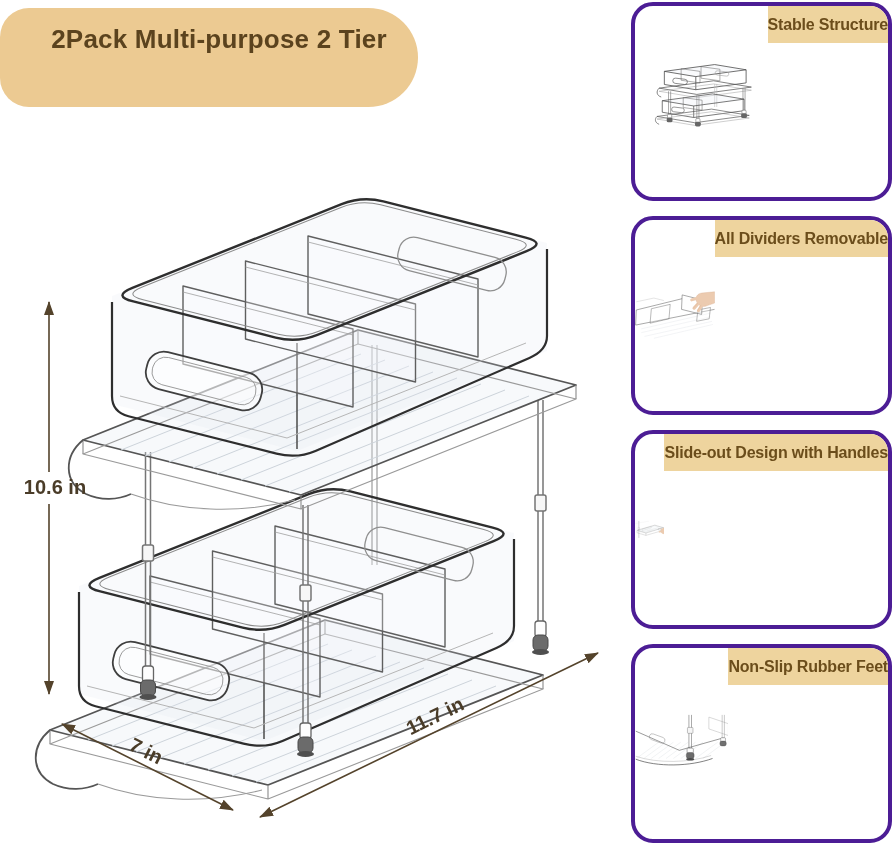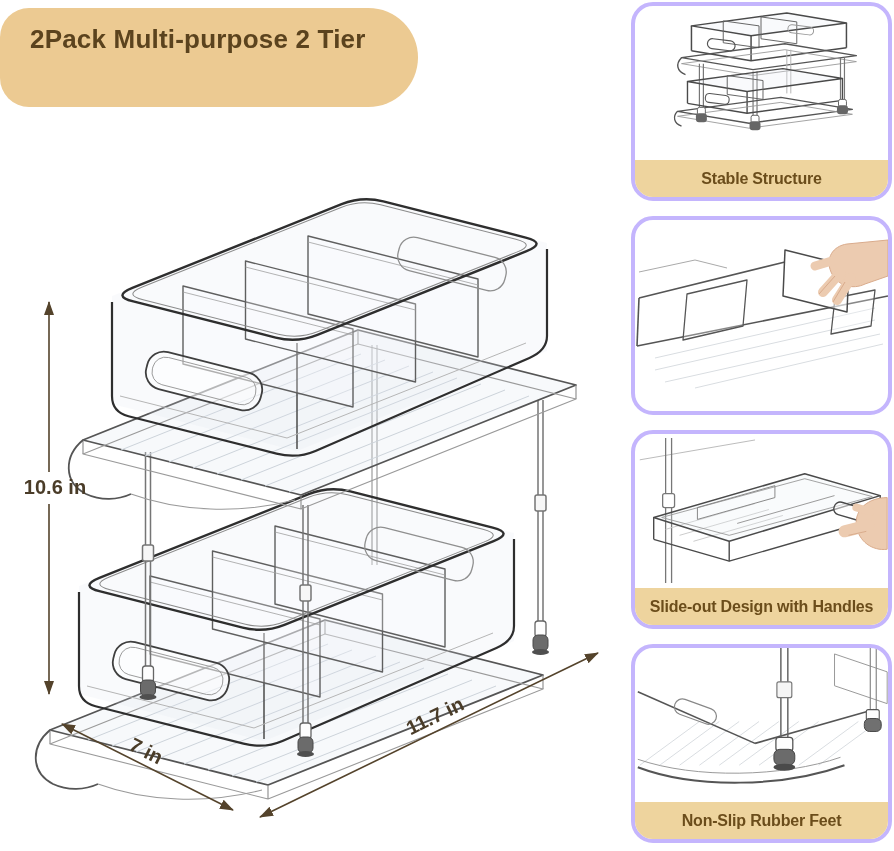--- a/index.html
+++ b/index.html
@@ -1,29 +1,29 @@
 <!DOCTYPE html>
 <html><head>
 <meta charset="utf-8">
 <style>
   html,body{margin:0;padding:0;background:#ffffff;}
   .canvas{position:relative;width:894px;height:851px;background:#ffffff;overflow:hidden;
           font-family:"Liberation Sans",sans-serif;}
   
   .title-banner{position:absolute;left:0;top:8px;width:418px;height:99px;background:#ecca92;
-          border-radius:34px 58px 58px 34px;box-sizing:border-box;padding:13px 10px 0 30px;}
+          border-radius:34px 58px 58px 34px;box-sizing:border-box;padding:13px 10px 0 30px;text-align:center;}
   .title-banner .line{color:#5b431e;font-weight:bold;font-size:26px;line-height:36px;
           letter-spacing:0.2px;white-space:nowrap;}
   
   .main-figure{position:absolute;left:0;top:0;width:894px;height:851px;}
   
   .feature-column{position:absolute;left:631px;top:2px;width:261px;display:flex;
           flex-direction:column;gap:15px;}
-  .feature-panel{height:199px;box-sizing:border-box;border:4px solid #c4b5fd;border-radius:22px;
-          background:#ffffff;overflow:hidden;display:flex;flex-direction:column;}
+  .feature-panel{height:199px;box-sizing:border-box;border:4px solid #4c1d95;border-radius:22px;
+          background:#ffffff;overflow:hidden;display:flex;}
   .feature-image{flex:1;min-height:0;}
   .feature-image svg{display:block;width:100%;height:100%;}
   .feature-label{height:37px;flex:0 0 37px;background:#eed49e;color:#6b4d1b;font-weight:bold;
           font-size:16px;letter-spacing:-0.2px;display:flex;align-items:center;
           justify-content:center;white-space:nowrap;}
   .dim-text{font-family:"Liberation Sans",sans-serif;font-size:20px;font-weight:600;fill:#4a3c28;}
 </style>
 </head>
 <body>
 
@@ -225,20 +225,21 @@
           <path d="M150,12 L214,28 L212,74 L148,58 Z" fill="rgba(255,255,255,0.5)" stroke="#4a4a4a" stroke-width="1.5" stroke-linejoin="round"></path>
           <g>
             <path d="M253,2 L212,6 C198,8 190,20 196,34 C202,48 218,52 230,46 L253,38 Z" fill="#eccbb0" stroke="#d9ab8c" stroke-width="1"></path>
             <path d="M200,22 L180,28" stroke="#eccbb0" stroke-width="9" stroke-linecap="round"></path>
             <path d="M206,34 L188,54" stroke="#eccbb0" stroke-width="10" stroke-linecap="round"></path>
             <path d="M216,40 L202,62" stroke="#eccbb0" stroke-width="10" stroke-linecap="round"></path>
             <path d="M200,38 L184,56 M210,44 L198,64" stroke="#d9ab8c" stroke-width="1" fill="none"></path>
           </g>
         </svg>
       </div>
+      <div class="feature-label">All Dividers Removable</div>
     </div>
 
     <div class="feature-panel">
       <div class="feature-image">
         <svg viewBox="0 0 253 155" preserveAspectRatio="xMidYMid meet">
           <path d="M4,26 L120,6" stroke="#bbb" stroke-width="1" fill="none"></path>
           <g stroke="#777" stroke-width="1.3" fill="none">
             <path d="M30,4 V150 M36,4 V150"></path>
             <rect x="27" y="60" width="12" height="14" rx="2" fill="#fff"></rect>
           </g>

